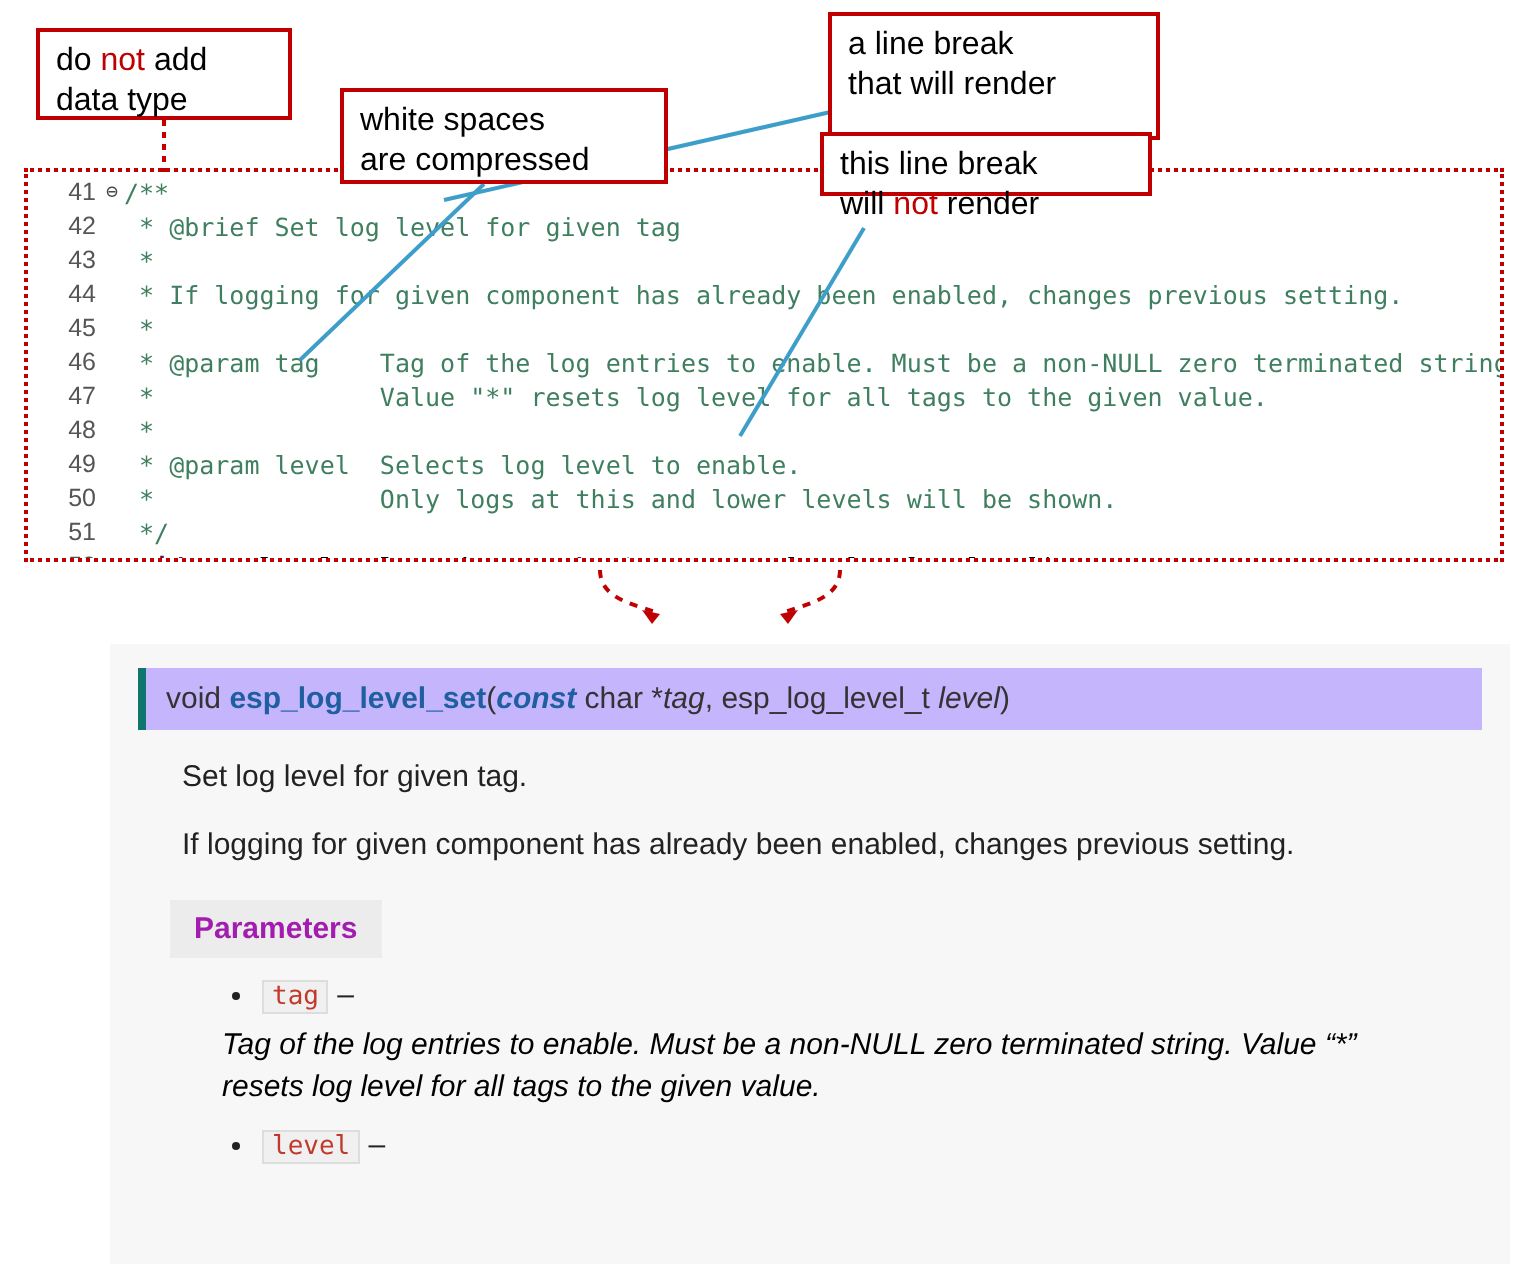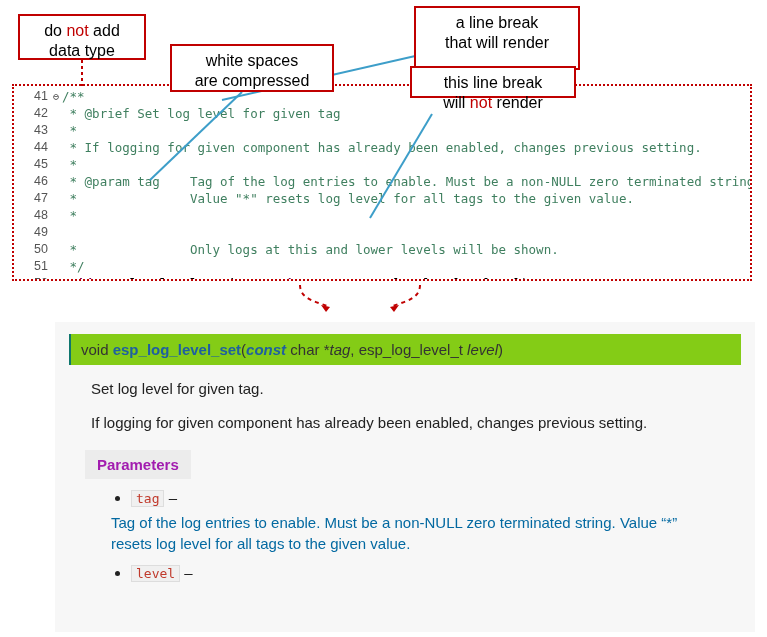--- a/index.html
+++ b/index.html
@@ -16,21 +16,21 @@
   }
 
   
   .callout {
     position: absolute;
     border: 2px solid #c00000;
     background: #ffffff;
     color: #000000;
     font-size: 16px;
     line-height: 1.28;
-    text-align: center;
+    text-align: left;
     padding: 5px 8px;
     box-sizing: border-box;
     z-index: 6;
   }
   .callout .hl {
     color: #c00000;
   }
 
   #callout-datatype { left: 18px;  top: 14px;  width: 128px; height: 46px; }
   #callout-spaces   { left: 170px; top: 44px;  width: 164px; height: 48px; }
@@ -102,22 +102,22 @@
     width: 700px;
     height: 310px;
     background: #f7f7f7;
     z-index: 2;
     box-sizing: border-box;
     padding: 12px 0 0 0;
     overflow: hidden;
   }
   #doc-signature {
     margin: 0 14px;
-    background: #84cc16;
-    border-left: 2px solid #0f766e;
+    background: #c4b5fd;
+    border-left: 4px solid #0f766e;
     padding: 7px 10px;
     font-size: 15px;
     color: #1f5fa0;
     font-weight: bold;
     font-family: "Liberation Sans", sans-serif;
   }
   #doc-signature .sig-kw { color: #1f5fa0; font-style: italic; font-weight: bold; }
   #doc-signature .sig-plain { color: #333333; font-weight: normal; }
   #doc-signature .sig-param { color: #333333; font-style: italic; font-weight: normal; }
   #doc-signature .sig-name { color: #1f5fa0; font-weight: bold; }
@@ -153,24 +153,25 @@
     font-size: 13px;
     color: #c0392b;
     background: #f0f0f0;
     border: 1px solid #dddddd;
     padding: 0 4px;
   }
   .param-dash { color: #222222; }
   .param-desc {
     margin: 6px 0 0 -20px;
     font-size: 15px;
-    color: #0369a1;
+    color: #000000;
     line-height: 1.4;
     max-width: 600px;
     list-style: none;
+    font-style: italic;
   }
 </style>
 </head>
 <body>
 
 <svg id="leaders" viewBox="0 0 767 637">
 
   <line x1="242" y1="92" x2="150" y2="180" stroke="#3d9ec9" stroke-width="2"></line>
 
   <line x1="424" y1="54" x2="222" y2="100" stroke="#3d9ec9" stroke-width="2"></line>
@@ -224,21 +225,21 @@
   <div class="code-line">
     <span class="ln">46</span><span class="fold"></span><span class="code-text"> * @param tag    Tag of the log entries to enable. Must be a non-NULL zero terminated string.</span>
   </div>
   <div class="code-line">
     <span class="ln">47</span><span class="fold"></span><span class="code-text"> *               Value "*" resets log level for all tags to the given value.</span>
   </div>
   <div class="code-line">
     <span class="ln">48</span><span class="fold"></span><span class="code-text"> *</span>
   </div>
   <div class="code-line">
-    <span class="ln">49</span><span class="fold"></span>
+    <span class="ln">49</span><span class="fold"></span><span class="code-text"> * @param level  Selects log level to enable.</span>
   </div>
   <div class="code-line">
     <span class="ln">50</span><span class="fold"></span><span class="code-text"> *               Only logs at this and lower levels will be shown.</span>
   </div>
   <div class="code-line">
     <span class="ln">51</span><span class="fold"></span><span class="code-text"> */</span>
   </div>
   <div class="code-line">
     <span class="ln">52</span><span class="fold"></span><span class="kw">void</span><span class="id-bold"> esp_log_level_set(</span><span class="kw">const</span><span class="kw"> char</span><span class="code-text plain">* tag, esp_log_level_t level);</span>
   </div>

